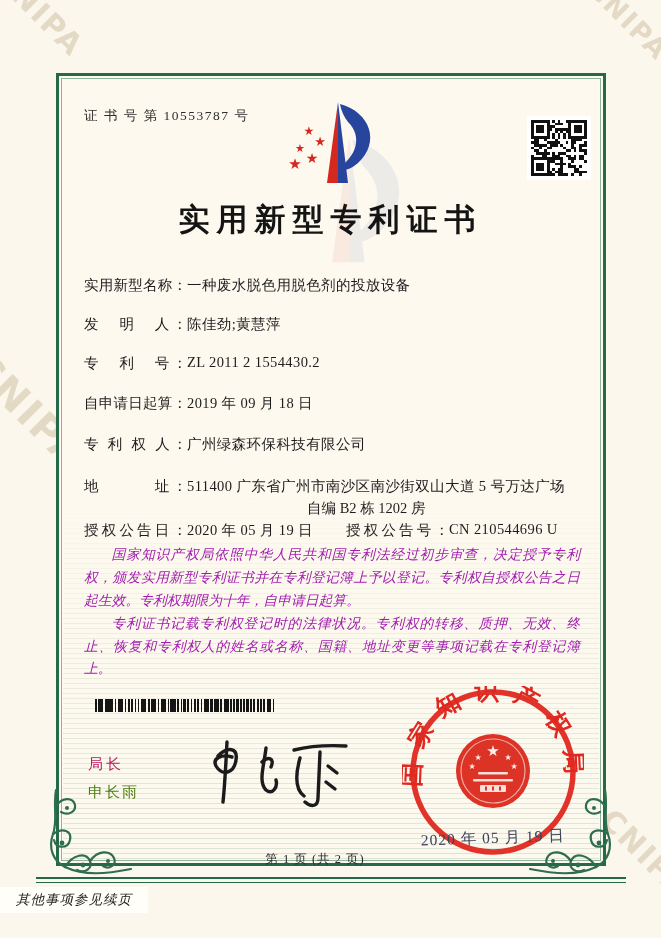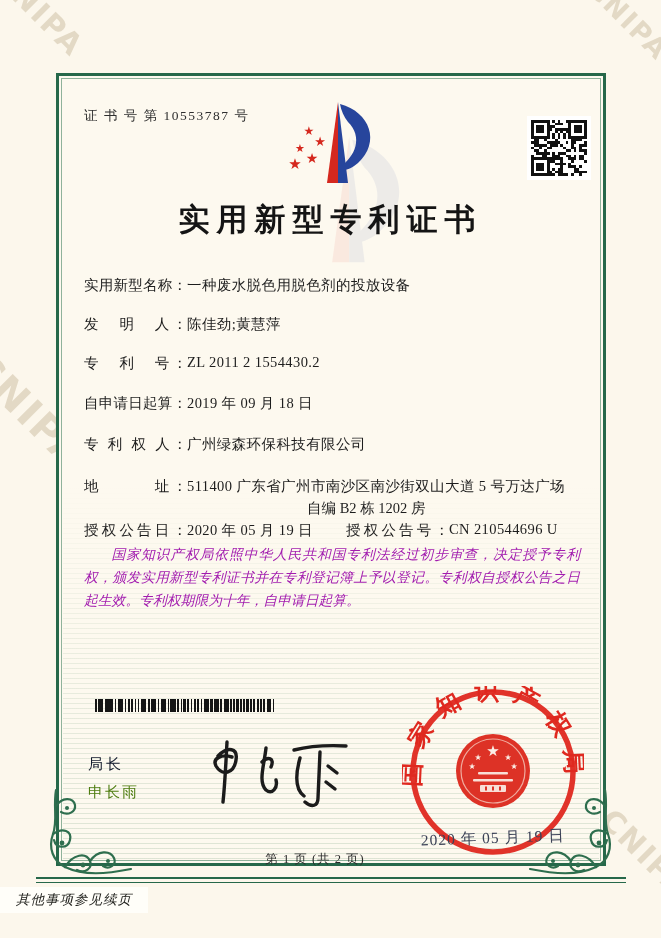--- a/index.html
+++ b/index.html
@@ -45,21 +45,21 @@
 
   
   .barcode { position:absolute; left:95px; top:699px; width:179px; height:13px;
      background:
       repeating-linear-gradient(90deg,#151515 0 1.6px,transparent 1.6px 3.3px),
       repeating-linear-gradient(90deg,transparent 0 4.5px,#151515 4.5px 6.8px,transparent 6.8px 10.5px),
       repeating-linear-gradient(90deg,transparent 0 12px,#151515 12px 13.2px,transparent 13.2px 21px); }
 
   
   .director-label { position:absolute; left:88px; top:755px; font-size:15px; letter-spacing:3px;
-      color:#0f172a; font-family:"DejaVu Sans","Liberation Sans",sans-serif; font-weight:500; }
+      color:#be185d; font-family:"DejaVu Sans","Liberation Sans",sans-serif; font-weight:500; }
   .director-name  { position:absolute; left:88px; top:783px; font-size:15px; letter-spacing:2px;
       color:#4d7c0f; font-family:"DejaVu Sans","Liberation Sans",sans-serif; font-weight:500; }
   .signature { position:absolute; left:196px; top:736px; width:160px; height:84px; }
 
   .seal { position:absolute; left:402px; top:686px; width:182px; height:178px; }
 
   
   .page-indicator { position:absolute; left:0; top:851px; width:630px; text-align:center;
       font-size:12.5px; color:#2a2a2a; letter-spacing:1px; }
   .footer-rule { position:absolute; left:36px; top:877px; width:590px; height:6px;
@@ -578,20 +578,21 @@
   </div>
   <div class="row" style="top:521px;">
     <span class="lbl">授权公告日：</span><span class="val">2020 年 05 月 19 日</span>
     <span class="grant2">
       <span class="lbl">授权公告号：</span><span class="val">CN 210544696 U</span>
     </span>
   </div>
 
   <div class="paras">
     <p>国家知识产权局依照中华人民共和国专利法经过初步审查，决定授予专利权，颁发实用新型专利证书并在专利登记簿上予以登记。专利权自授权公告之日起生效。专利权期限为十年，自申请日起算。</p>
+    <p>专利证书记载专利权登记时的法律状况。专利权的转移、质押、无效、终止、恢复和专利权人的姓名或名称、国籍、地址变更等事项记载在专利登记簿上。</p>
   </div>
 
   <div class="barcode"></div>
 
   <div class="director-label">局长</div>
   <div class="director-name">申长雨</div>
   <svg class="signature" viewBox="0 0 160 84">
     <g fill="none" stroke="#1b1b1b" stroke-width="3.4" stroke-linecap="round" stroke-linejoin="round">
       <path d="M22,20 C32,10 42,12 40,24 C38,38 26,40 20,30 C16,22 26,18 36,21"></path>
       <path d="M31,6 C30,24 29,48 27,66"></path>

